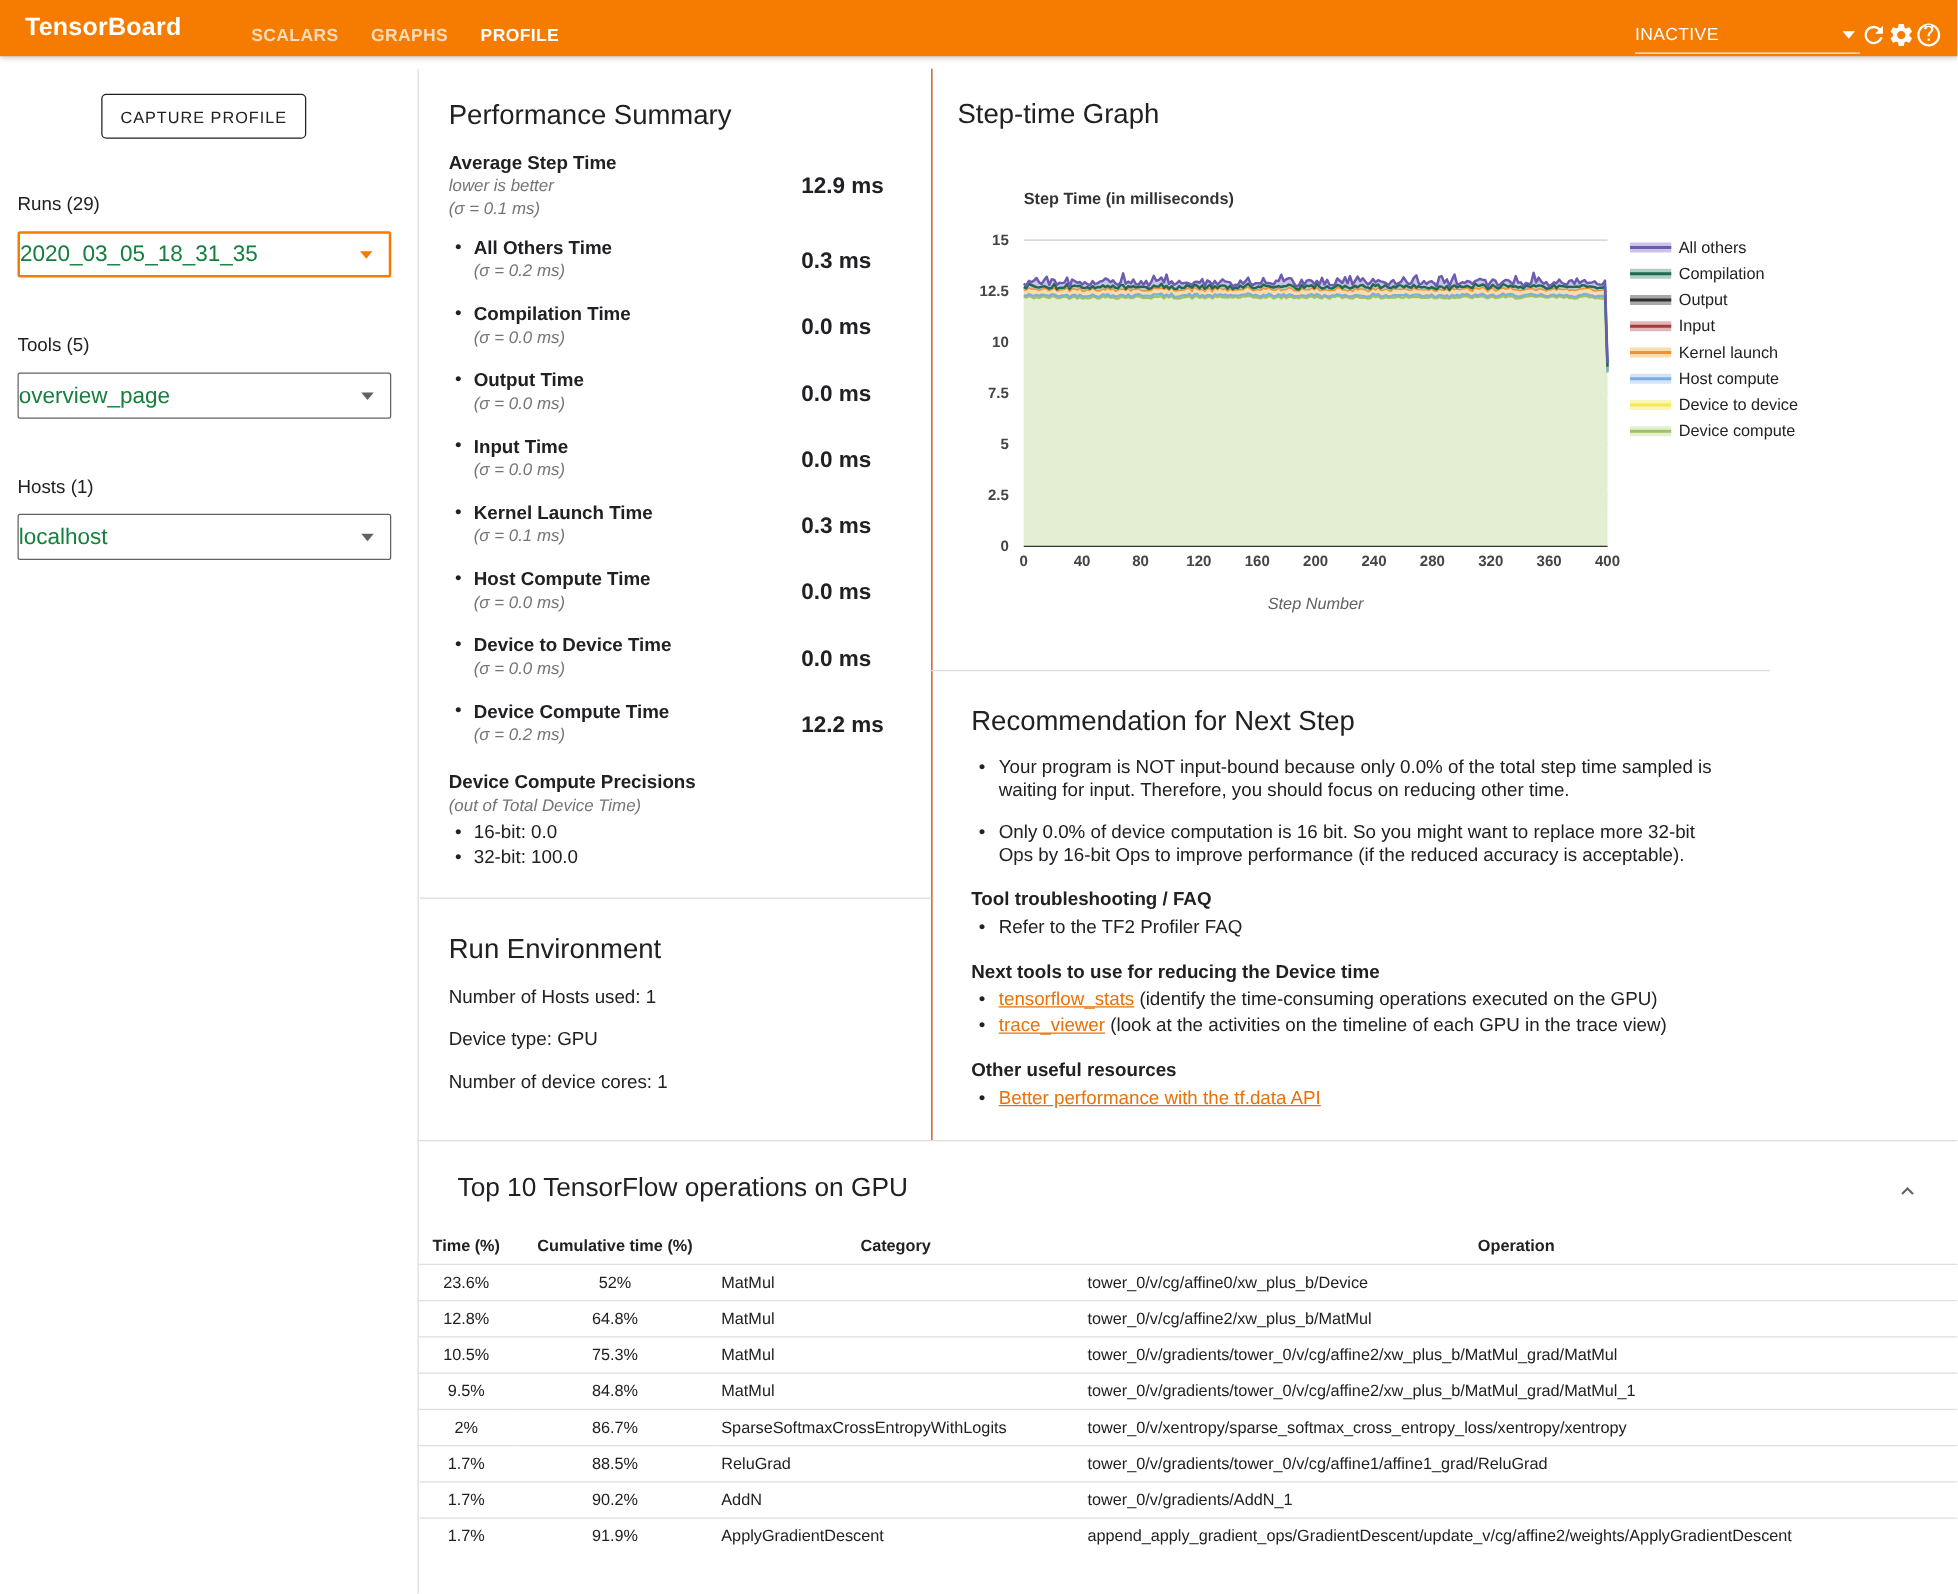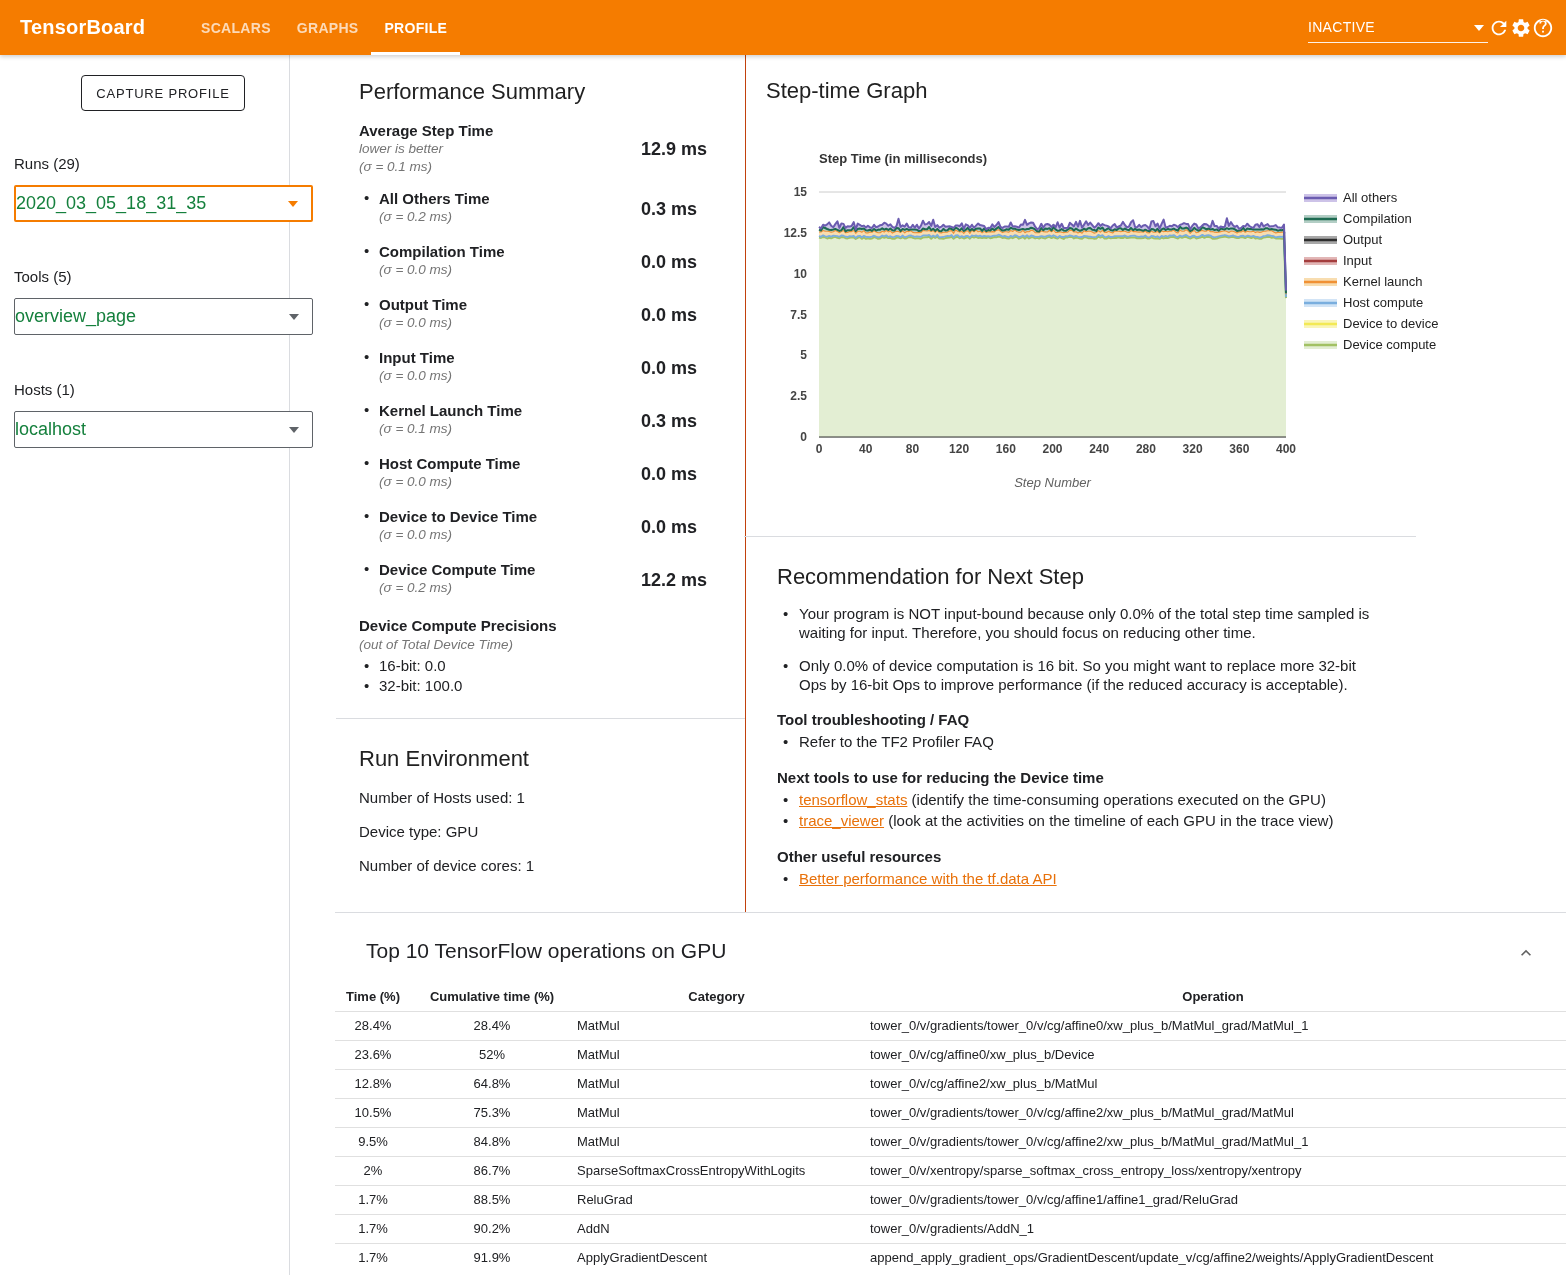--- a/index.html
+++ b/index.html
@@ -1,36 +1,36 @@
 <!DOCTYPE html>
 <html><head>
 <meta charset="utf-8">
 <style>
   * { margin:0; padding:0; box-sizing:border-box; }
   html,body { width:1566px; height:1275px; overflow:hidden; background:#fff;
     font-family:"Liberation Sans","DejaVu Sans",sans-serif; color:#202124; }
   .app { position:relative; width:1566px; height:1275px; }
 
   
-  .toolbar { position:absolute; left:0; top:0; width:100%; height:55px; background:#f57c00;
+  .toolbar { position:absolute; left:0; top:0; width:100%; height:45px; background:#f57c00;
     display:flex; align-items:center; box-shadow:0 2px 4px rgba(0,0,0,.18); z-index:5; }
   .brand { color:#fff; font-size:20px; font-weight:bold; margin-left:20px; letter-spacing:.2px; }
   .tabs { position:absolute; left:188px; top:0; height:55px; display:flex; }
   .tab { height:55px; line-height:57px; padding:0 13px; font-size:14px; font-weight:bold;
     letter-spacing:.3px; color:rgba(255,255,255,.72); cursor:pointer; border-bottom:3px solid transparent; }
   .tab.active { color:#fff; border-bottom:3px solid #fff; }
   .hdr-right { position:absolute; right:12px; top:0; height:55px; display:flex; align-items:center; }
   .hdr-select { width:180px; height:30px; border-bottom:1px solid rgba(255,255,255,.9);
     color:#fff; font-size:14px; letter-spacing:.3px; display:flex; align-items:center; cursor:pointer; position:relative; }
   .hdr-select .caret { position:absolute; right:4px; top:12px; width:0; height:0;
     border-left:5px solid transparent; border-right:5px solid transparent; border-top:6px solid #fff; }
   .hdr-icon { width:22px; height:22px; cursor:pointer; display:block; }
 
   
-  .sidebar { position:absolute; left:0; top:55px; width:290px; height:1220px; background:#fff;
+  .sidebar { position:absolute; left:0; top:55px; width:335px; height:1220px; background:#fff;
     border-right:1px solid #dadce0; }
   .capture-btn { display:block; margin:20px 0 0 81px; width:164px; height:36px; background:#fff;
     border:1px solid #202124; border-radius:4px; font-size:13px; letter-spacing:.8px; color:#202124;
     font-family:inherit; cursor:pointer; }
   .grp-label { margin:44px 0 0 14px; font-size:15px; color:#202124; }
   .select-box { position:relative; margin:13px 0 0 14px; width:299px; height:37px;
     border:1px solid #5f6368; border-radius:2px; background:#fff; cursor:pointer;
     display:flex; align-items:center; }
   .select-box.accent { border:2px solid #f57c00; }
   .select-box .val { font-size:18px; color:#15803d; }
@@ -378,26 +378,20 @@
       <thead>
         <tr>
           <th class="c1">Time (%)</th>
           <th class="c2">Cumulative time (%)</th>
           <th class="c3">Category</th>
           <th class="c4">Operation</th>
         </tr>
       </thead>
       <tbody id="ops-tbody">
           <tr>
-            <td class="c1">28.4%</td>
-            <td class="c2">28.4%</td>
-            <td class="c3">MatMul</td>
-            <td class="c4">tower_0/v/gradients/tower_0/v/cg/affine0/xw_plus_b/MatMul_grad/MatMul_1</td>
-          </tr>
-          <tr>
             <td class="c1">23.6%</td>
             <td class="c2">52%</td>
             <td class="c3">MatMul</td>
             <td class="c4">tower_0/v/cg/affine0/xw_plus_b/Device</td>
           </tr>
           <tr>
             <td class="c1">12.8%</td>
             <td class="c2">64.8%</td>
             <td class="c3">MatMul</td>
             <td class="c4">tower_0/v/cg/affine2/xw_plus_b/MatMul</td>

